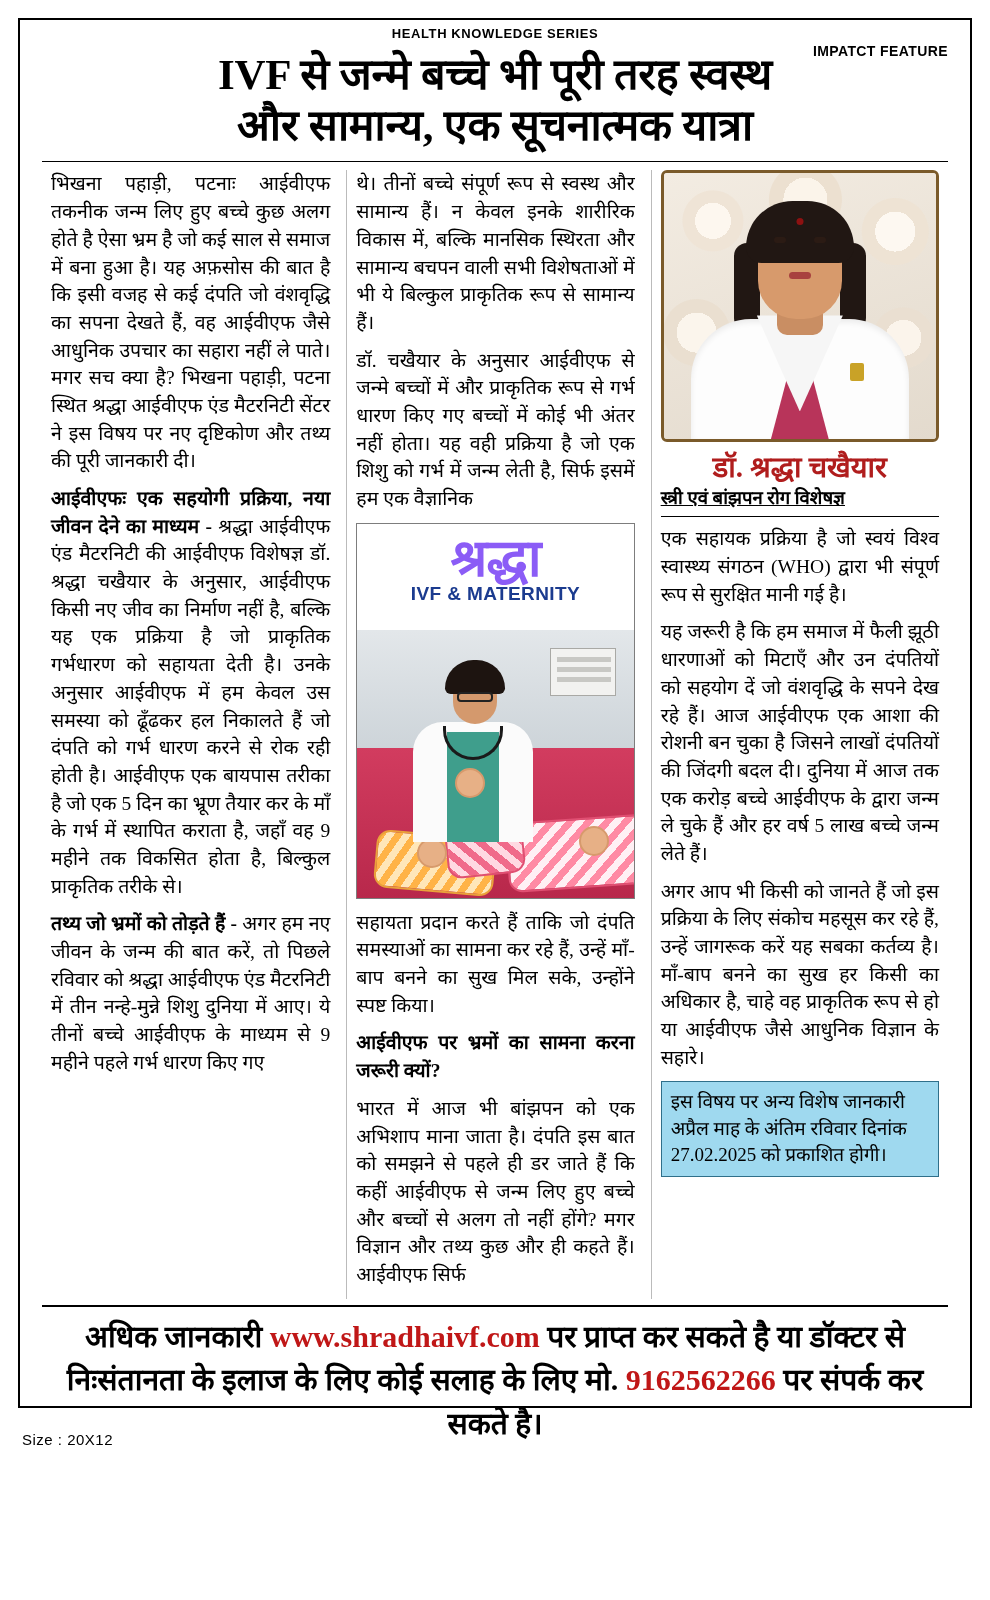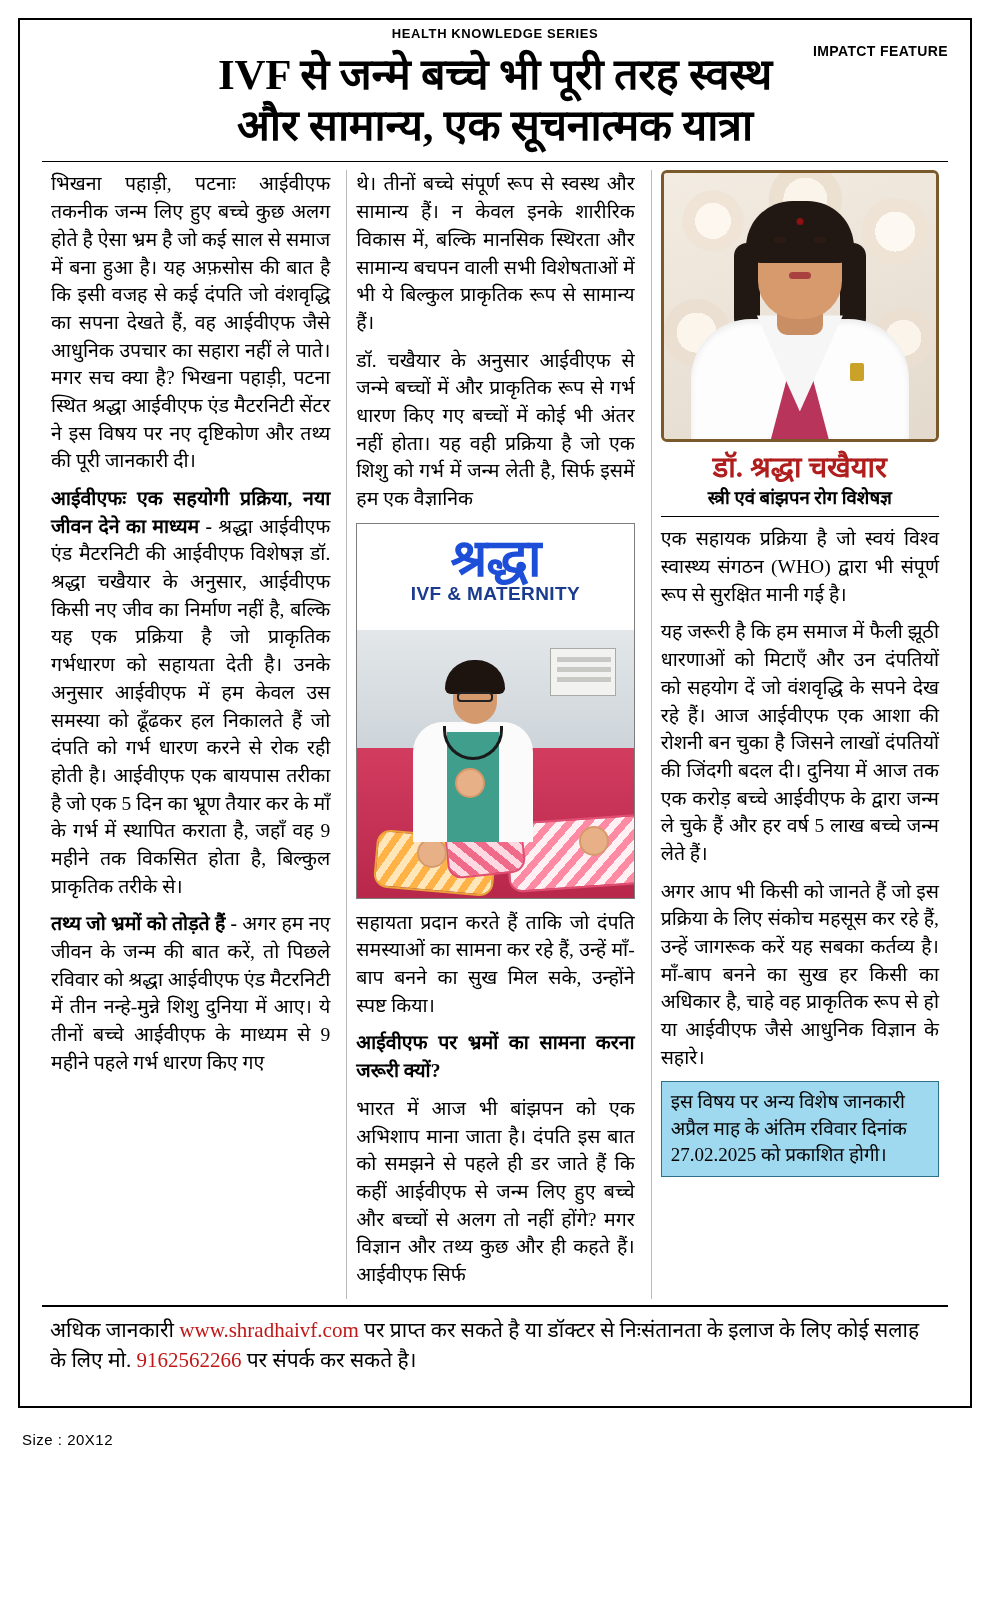--- a/index.html
+++ b/index.html
@@ -172,46 +172,47 @@
   }
   .doc-name {
     text-align: center;
     font-weight: bold;
     font-size: 29px;
     color: #b01d1d;
     line-height: 1.2;
     margin: 2px 0 2px 0;
   }
   .doc-spec {
-    text-align: center;
+    text-align: left;
     font-weight: bold;
     font-size: 18.5px;
     line-height: 1.25;
     margin-bottom: 6px;
+    text-decoration: underline;
   }
   .doc-divider { border-top: 1px solid #000; margin: 6px 0 8px 0; }
   
   .clinic-card {
     width: 100%;
     border: 1px solid #7d7d7d;
     margin: 2px 0 10px 0;
     background: #fff;
     overflow: hidden;
   }
   .clinic-logo {
     height: 106px;
     background: #ffffff;
     position: relative;
     text-align: center;
   }
   .clinic-logo .brand {
     font-family: "Liberation Serif", serif;
     font-weight: bold;
     font-size: 52px;
-    color: #1d4ed8;
+    color: #8b5cf6;
     line-height: 1.1;
     padding-top: 6px;
     letter-spacing: -1px;
   }
   .clinic-logo .sub {
     font-family: "Liberation Sans", sans-serif;
     font-weight: bold;
     font-size: 19px;
     color: #1b3b8f;
     letter-spacing: 0.4px;
@@ -294,24 +295,24 @@
     margin: 0;
     font-size: 19px;
     line-height: 1.38;
     text-align: left;
   }
   
   .footer-rule-top { margin: 6px 26px 0 26px; border-top: 2px solid #000; }
   .footer {
     margin: 0 28px;
     padding: 8px 6px 6px 6px;
-    text-align: left;
-    font-size: 21px;
+    text-align: center;
+    font-size: 30px;
     line-height: 1.45;
-    font-weight: normal;
+    font-weight: bold;
   }
   .footer .url { color: #c01717; }
   .footer .phone { color: #c01717; }
   .size-line {
     position: absolute;
     left: 22px; bottom: 14px;
     font-family: "Liberation Sans", sans-serif;
     font-size: 15px;
     letter-spacing: 0.5px;
   }

